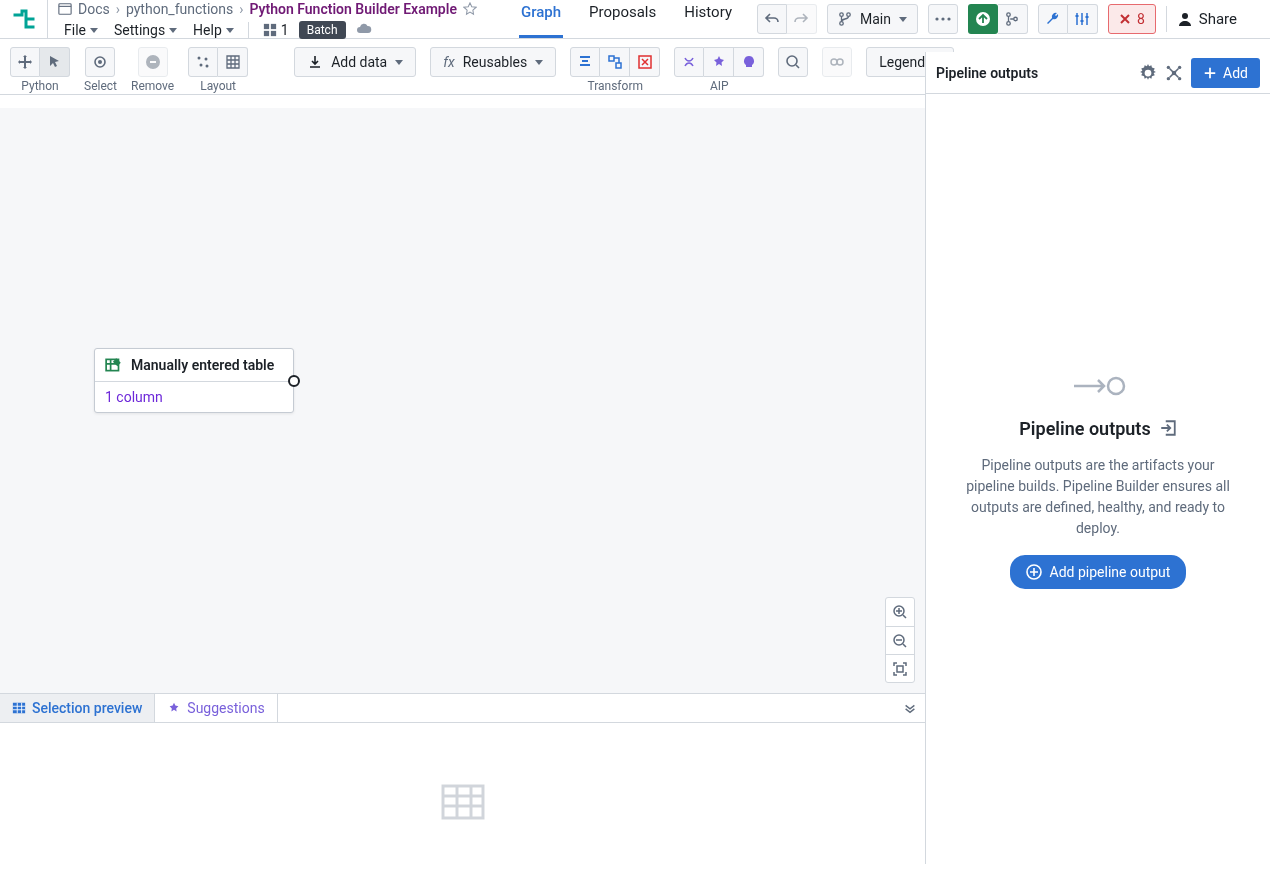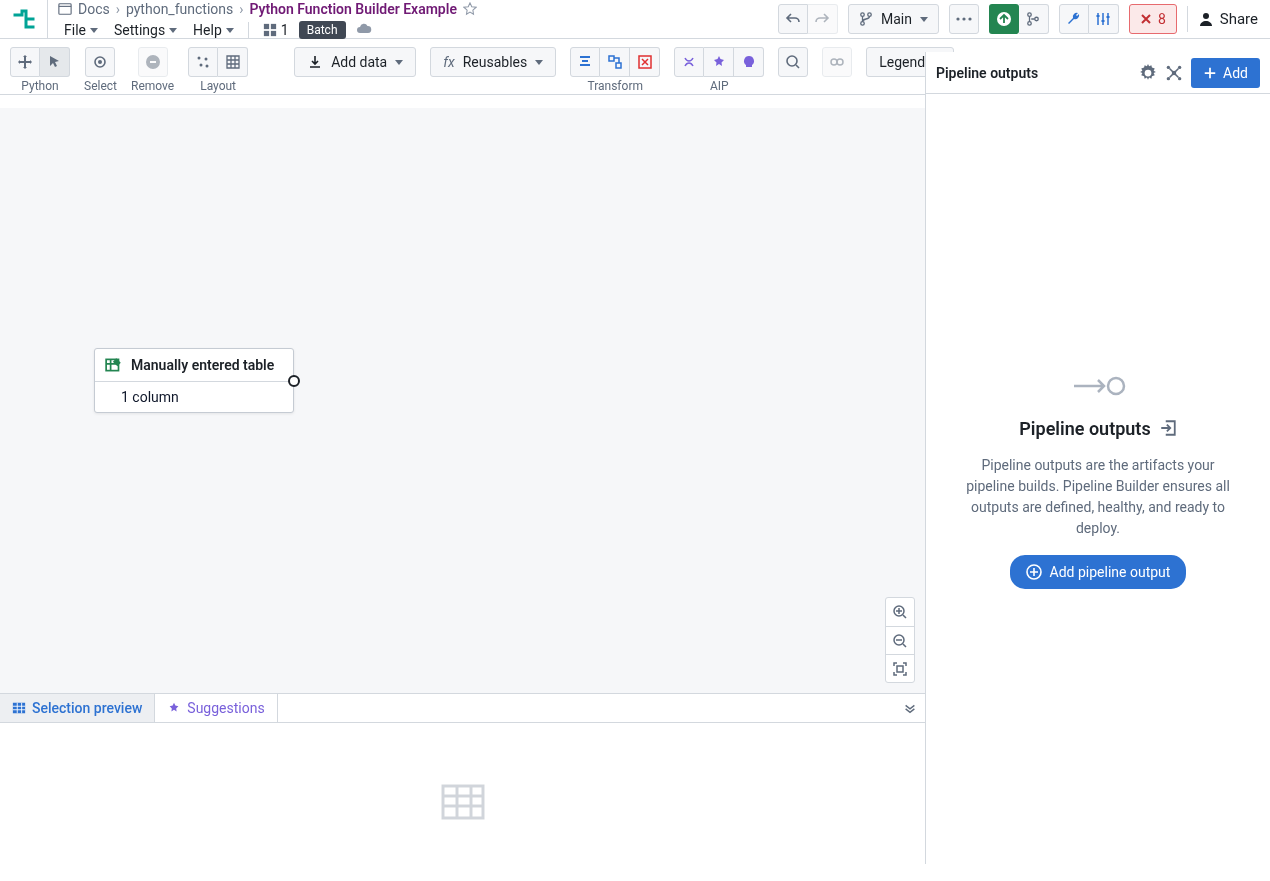--- a/index.html
+++ b/index.html
@@ -12,21 +12,21 @@
 .breadcrumb-row .sep { color: #8f99a8; }
 .breadcrumb-row .current { color: #701a75; font-weight: 600; }
 .menu-row { display: flex; align-items: center; gap: 4px; margin-top: 2px; }
 .menu-item { display: flex; align-items: center; gap: 4px; padding: 3px 6px; cursor: pointer; color: #1c2127; font-size: 14px; }
 .menu-sep { width:1px; height:16px; background:#d3d8de; margin:0 4px; }
 .batch-pill { background:#404854; color:#fff; padding:2px 8px; border-radius:3px; font-size:12px; }
 .center-tabs { display:flex; align-items:flex-end; gap:24px; margin-left:30px; padding-bottom:0; }
 .center-tab { padding: 16px 2px 14px 2px; font-size:15px; color:#1c2127; cursor:pointer; border-bottom:3px solid transparent; }
 .center-tab.active { color:#2d72d2; border-bottom-color:#2d72d2; font-weight:500; }
 .topbar-spacer { flex:1; }
-.top-right { display:flex; align-items:center; gap:10px; padding-right:12px; }
+.top-right { display:flex; align-items:center; gap:10px; padding-right:33px; }
 .btn-group { display:flex; }
 .icon-btn { width:30px; height:30px; display:flex; align-items:center; justify-content:center; border:1px solid #d3d8de; background:#f6f7f9; cursor:pointer; border-radius:3px; }
 .icon-btn.disabled { opacity:0.5; cursor:default; }
 .btn-group .icon-btn { border-radius:0; }
 .btn-group .icon-btn:first-child { border-radius:3px 0 0 3px; }
 .btn-group .icon-btn:last-child { border-radius:0 3px 3px 0; border-left:none; }
 .main-btn { display:flex; align-items:center; gap:8px; padding:0 10px; height:30px; border:1px solid #d3d8de; background:#f6f7f9; border-radius:3px; cursor:pointer; font-size:14px; }
 .green-btn { width:30px; height:30px; display:flex; align-items:center; justify-content:center; background:#238551; border-radius:3px; cursor:pointer; }
 .err-btn { display:flex; align-items:center; gap:6px; height:30px; padding:0 10px; border:1px solid #e76a6e; background:#fbe9e9; color:#c22f33; border-radius:3px; cursor:pointer; font-size:14px; }
 .share-btn { display:flex; align-items:center; gap:6px; font-size:15px; cursor:pointer; }
@@ -42,21 +42,21 @@
 .pill-btn { display:flex; align-items:center; gap:8px; height:30px; padding:0 12px; border:1px solid #d3d8de; background:#f6f7f9; border-radius:3px; cursor:pointer; font-size:14px; }
 
 .left-rail { position:absolute; left:0; top:108px; width:48px; }
 .rail-stack { display:flex; flex-direction:column; align-items:center; padding:8px 0; }
 .rail-btn { width:30px; height:30px; display:flex; align-items:center; justify-content:center; border:1px solid #d3d8de; background:#f6f7f9; border-radius:3px; cursor:pointer; }
 .rail-label { font-size:12px; color:#5f6b7c; margin-top:2px; }
 
 .canvas { position:absolute; left:0; top:108px; right:345px; bottom:188px; background:#f6f7f9; }
 .node { position:absolute; left:94px; top:240px; width:200px; background:#fff; border:1px solid #c5cbd3; border-radius:3px; box-shadow:0 1px 3px rgba(0,0,0,0.08); }
 .node-header { display:flex; align-items:center; gap:8px; padding:7px 10px; border-bottom:1px solid #d3d8de; font-weight:600; font-size:14px; }
-.node-body { padding:7px 26px; color:#0f172a; font-size:14px; }
+.node-body { padding:7px 10px; color:#6d28d9; font-size:14px; }
 .node-port { position:absolute; right:-7px; top:26px; width:12px; height:12px; background:#fff; border:2px solid #1c2127; border-radius:50%; }
 .zoom-ctrl { position:absolute; right:10px; bottom:10px; display:flex; flex-direction:column; border:1px solid #d3d8de; border-radius:3px; background:#fff; }
 .zoom-ctrl div { width:28px; height:28px; display:flex; align-items:center; justify-content:center; cursor:pointer; }
 .zoom-ctrl div+div { border-top:1px solid #d3d8de; }
 
 .bottom-tabs { position:absolute; left:0; right:345px; bottom:158px; height:30px; border-top:1px solid #d3d8de; border-bottom:1px solid #d3d8de; display:flex; align-items:stretch; background:#fff; }
 .btab { display:flex; align-items:center; gap:6px; padding:0 12px; border-right:1px solid #d3d8de; cursor:pointer; font-size:14px; }
 .btab.active { background:#edeff2; color:#2d72d2; font-weight:500; }
 .btab.sugg { color:#7961db; }
 .btab-spacer { flex:1; }
@@ -123,20 +123,25 @@
             <rect x="9" y="9" width="6" height="6" fill="#5f6b7c"></rect>
           </svg>
         <span>1</span>
       </div>
       <span class="batch-pill">Batch</span>
       <svg width="16" height="16" viewBox="0 0 16 16" style="margin-left:6px">
           <path d="M4 11a3 3 0 010-6 4 4 0 017.5-1A3 3 0 0112 11H4z" fill="#8f99a8"></path>
         </svg>
     </div>
   </div>
+  <div class="center-tabs">
+    <div class="center-tab active">Graph</div>
+    <div class="center-tab">Proposals</div>
+    <div class="center-tab">History</div>
+  </div>
   <div class="topbar-spacer"></div>
   <div class="top-right">
     <div class="btn-group">
       <div class="icon-btn">
           <svg width="16" height="16" viewBox="0 0 16 16">
             <path d="M6 3L2 7l4 4M2 7h8a4 4 0 014 4" fill="none" stroke="#5f6b7c" stroke-width="1.6"></path>
           </svg>
         </div>
       <div class="icon-btn disabled">
           <svg width="16" height="16" viewBox="0 0 16 16">

